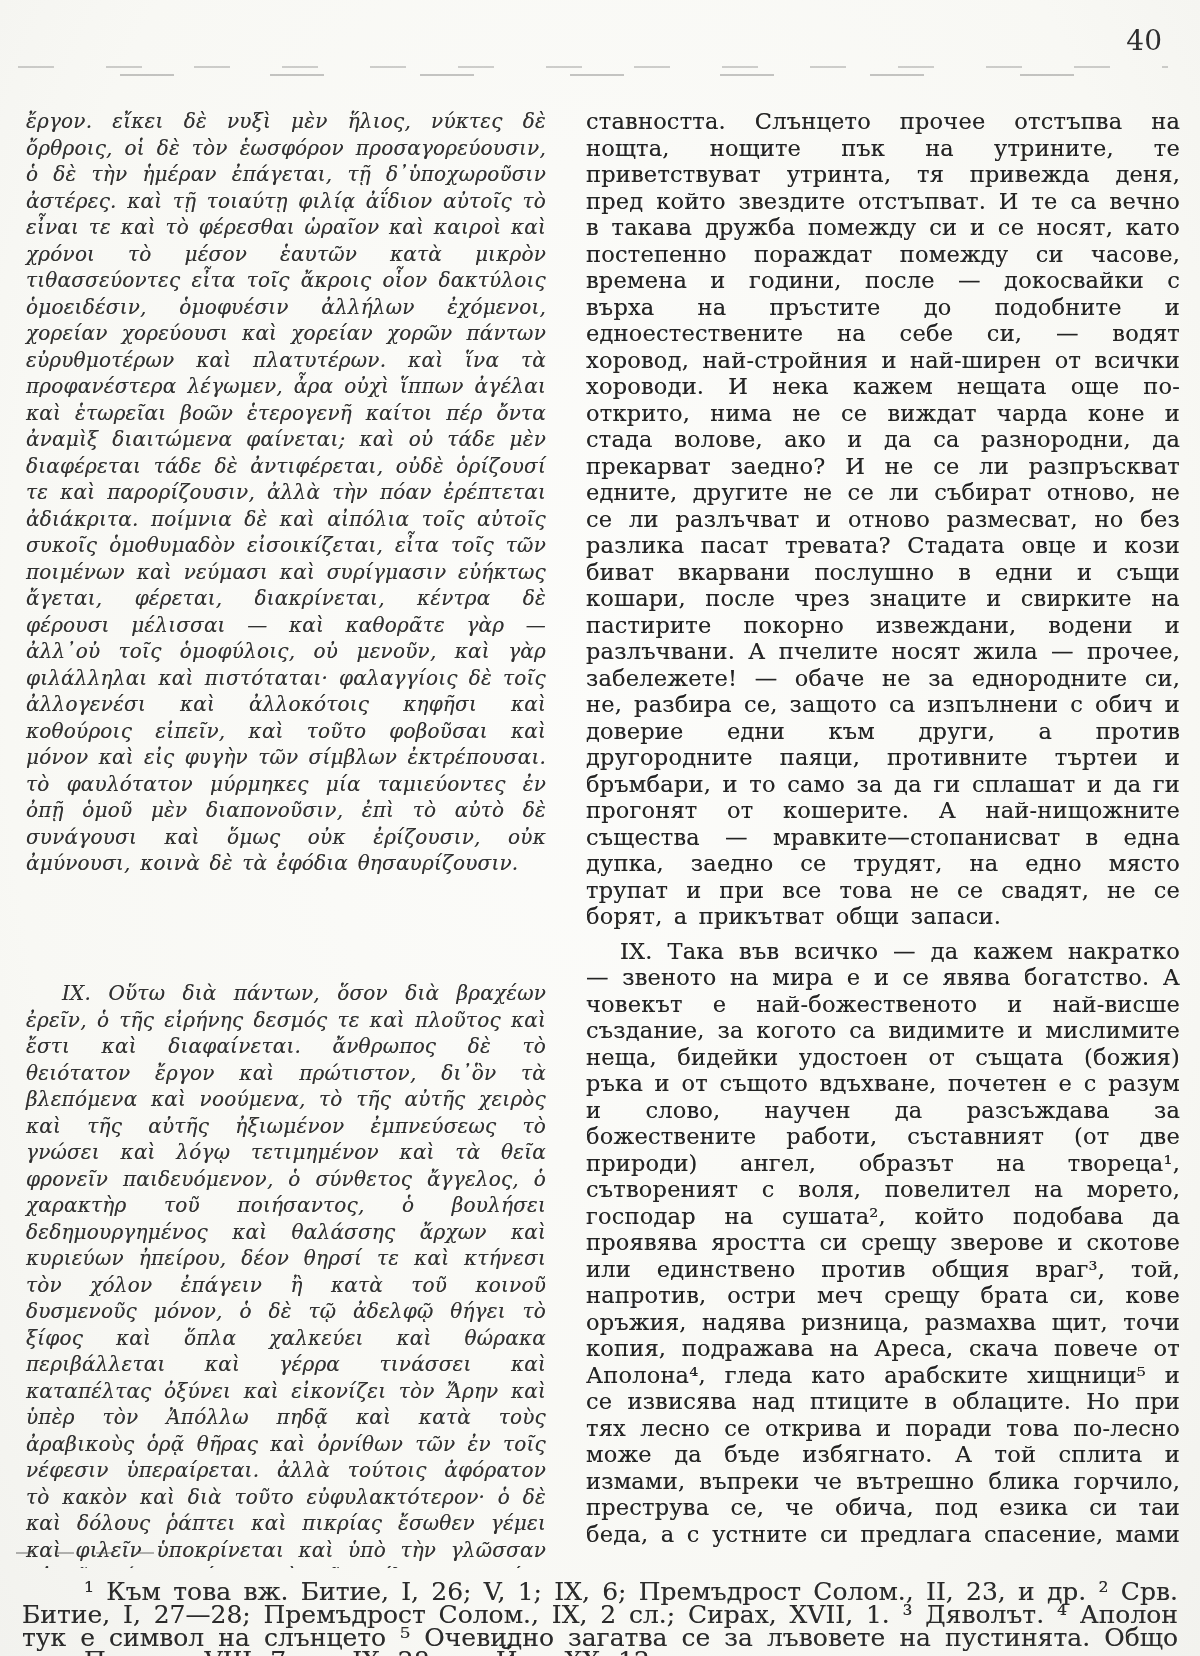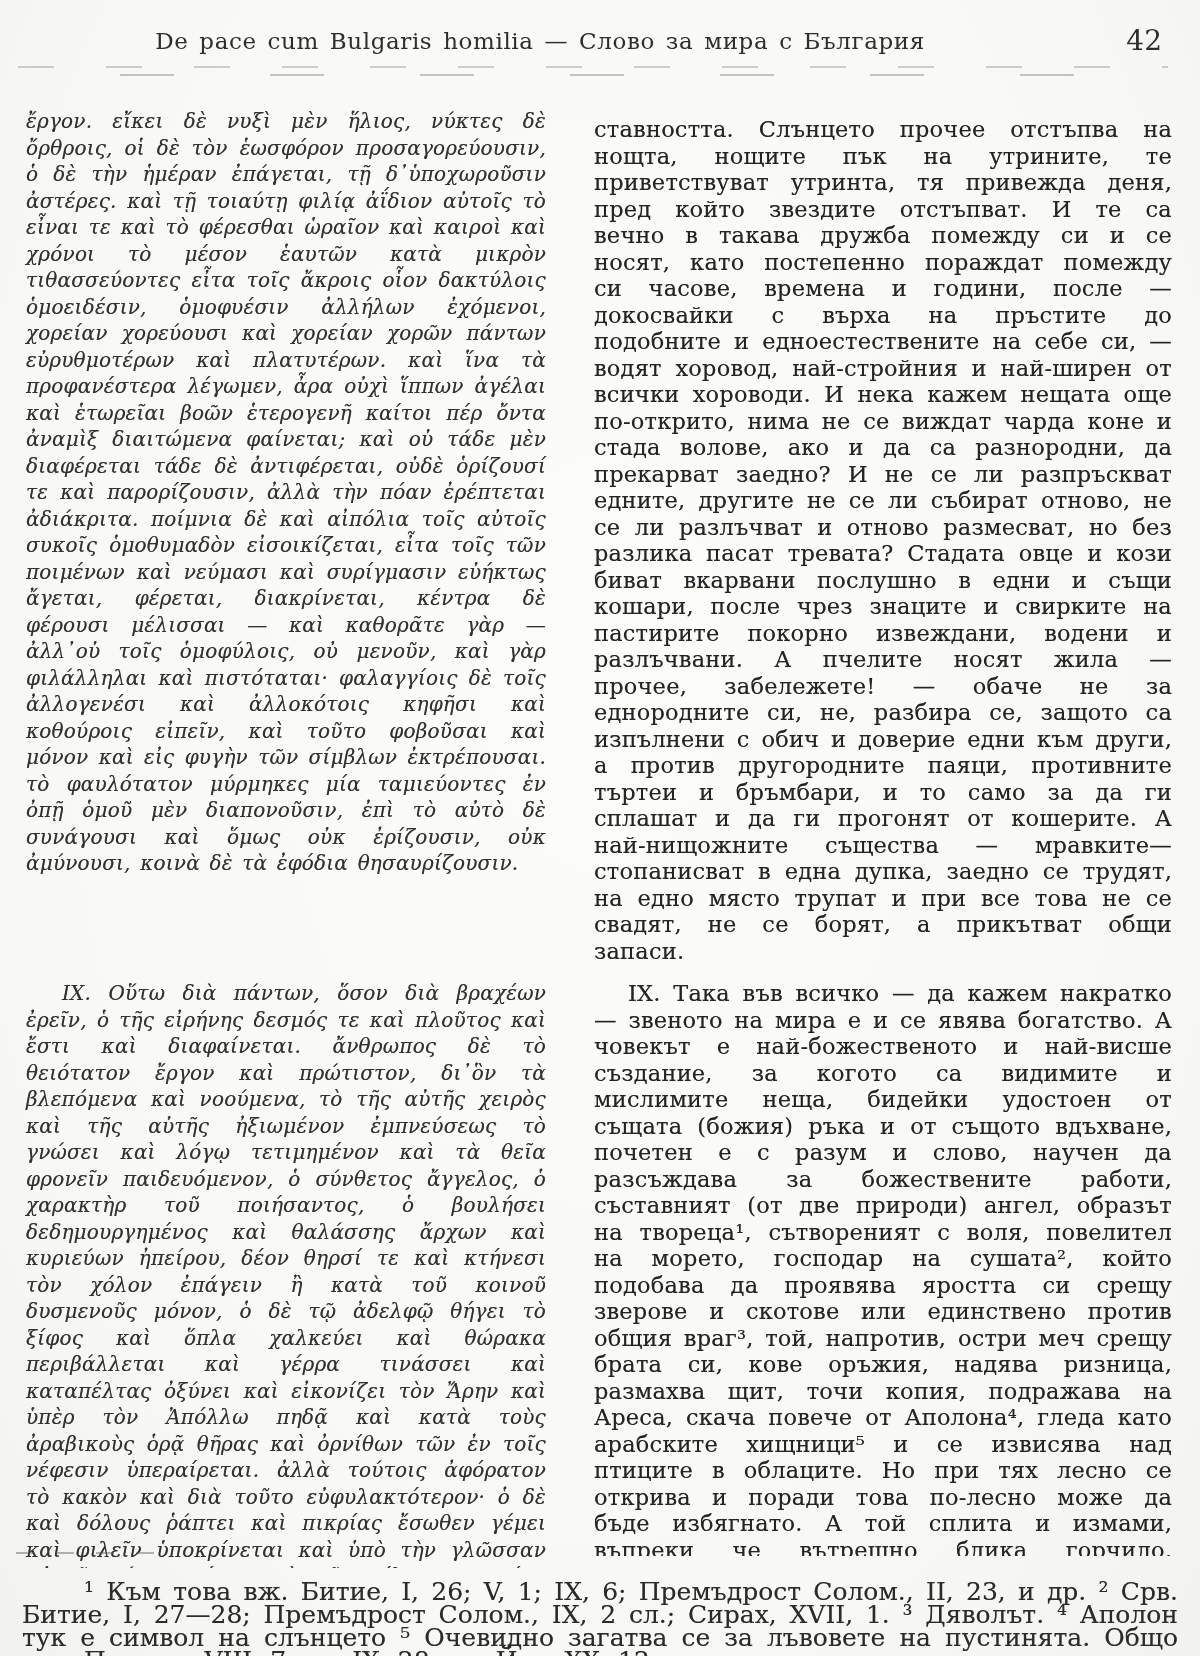--- a/index.html
+++ b/index.html
@@ -83,21 +83,21 @@
     width: 610px;
     max-height: 1456px;
     overflow: hidden;
     font-size: 22.5px;
     line-height: 26.5px;
     word-spacing: 4px;
     letter-spacing: 0.2px;
     color: #242424;
     text-shadow: 0 0 0.4px rgba(30,30,30,0.5);
   }
-  .bulgarian-col p { margin: 16px; }
+  .bulgarian-col p { margin: 8px; }
   .bulgarian-col p.ix { text-indent: 34px; }
   .footnote-sep {
     position: absolute;
     top: 1552px;
     left: 16px;
     width: 160px;
     height: 2px;
     background: repeating-linear-gradient(90deg,
       rgba(90,90,90,0.45) 0 18px,
       rgba(90,90,90,0.0) 18px 40px);
@@ -115,23 +115,22 @@
     color: #2b2b2b;
     text-shadow: 0 0 0.4px rgba(40,40,40,0.45);
   }
   p { margin: 12px; }
 </style>
 </head>
 <body>
 
 <div class="page">
 
-  <div class="running-head">De pace cum Bulgaris homilia — Слово за мира с България</div>
 
-  <div class="page-number">42</div>
+  <div class="page-number">40</div>
 
   <div class="head-rule r1"></div>
   <div class="head-rule r2"></div>
 
   <div class="col greek greek-p1">
     <p>ἔργον. εἴκει δὲ νυξὶ μὲν ἥλιος, νύκτες δὲ ὄρθροις, οἱ δὲ τὸν ἑωσφόρον προσαγορεύουσιν, ὁ δὲ τὴν ἡμέραν ἐπάγεται, τῇ δ᾽ὑποχωροῦσιν ἀστέρες. καὶ τῇ τοιαύτῃ φιλίᾳ ἀΐδιον αὐτοῖς τὸ εἶναι τε καὶ τὸ φέρεσθαι ὡραῖον καὶ καιροὶ καὶ χρόνοι τὸ μέσον ἑαυτῶν κατὰ μικρὸν τιθασσεύοντες εἶτα τοῖς ἄκροις οἷον δακτύλοις ὁμοειδέσιν, ὁμοφυέσιν ἀλλήλων ἐχόμενοι, χορείαν χορεύουσι καὶ χορείαν χορῶν πάντων εὐρυθμοτέρων καὶ πλατυτέρων. καὶ ἵνα τὰ προφανέστερα λέγωμεν, ἆρα οὐχὶ ἵππων ἀγέλαι καὶ ἑτωρεῖαι βοῶν ἑτερογενῆ καίτοι πέρ ὄντα ἀναμὶξ διαιτώμενα φαίνεται; καὶ οὐ τάδε μὲν διαφέρεται τάδε δὲ ἀντιφέρεται, οὐδὲ ὁρίζουσί τε καὶ παρορίζουσιν, ἀλλὰ τὴν πόαν ἐρέπτεται ἀδιάκριτα. ποίμνια δὲ καὶ αἰπόλια τοῖς αὐτοῖς συκοῖς ὁμοθυμαδὸν εἰσοικίζεται, εἶτα τοῖς τῶν ποιμένων καὶ νεύμασι καὶ συρίγμασιν εὐήκτως ἄγεται, φέρεται, διακρίνεται, κέντρα δὲ φέρουσι μέλισσαι — καὶ καθορᾶτε γὰρ — ἀλλ᾽οὐ τοῖς ὁμοφύλοις, οὐ μενοῦν, καὶ γὰρ φιλάλληλαι καὶ πιστόταται· φαλαγγίοις δὲ τοῖς ἀλλογενέσι καὶ ἀλλοκότοις κηφῆσι καὶ κοθούροις εἰπεῖν, καὶ τοῦτο φοβοῦσαι καὶ μόνον καὶ εἰς φυγὴν τῶν σίμβλων ἐκτρέπουσαι. τὸ φαυλότατον μύρμηκες μία ταμιεύοντες ἐν ὀπῇ ὁμοῦ μὲν διαπονοῦσιν, ἐπὶ τὸ αὐτὸ δὲ συνάγουσι καὶ ὅμως οὐκ ἐρίζουσιν, οὐκ ἀμύνουσι, κοινὰ δὲ τὰ ἐφόδια θησαυρίζουσιν.</p>
   </div>
 
   <div class="col greek greek-ix">
     <p>IX. Οὕτω διὰ πάντων, ὅσον διὰ βραχέων ἐρεῖν, ὁ τῆς εἰρήνης δεσμός τε καὶ πλοῦτος καὶ ἔστι καὶ διαφαίνεται. ἄνθρωπος δὲ τὸ θειότατον ἔργον καὶ πρώτιστον, δι᾽ὃν τὰ βλεπόμενα καὶ νοούμενα, τὸ τῆς αὐτῆς χειρὸς καὶ τῆς αὐτῆς ἠξιωμένον ἐμπνεύσεως τὸ γνώσει καὶ λόγῳ τετιμημένον καὶ τὰ θεῖα φρονεῖν παιδευόμενον, ὁ σύνθετος ἄγγελος, ὁ χαρακτὴρ τοῦ ποιήσαντος, ὁ βουλήσει δεδημουργημένος καὶ θαλάσσης ἄρχων καὶ κυριεύων ἠπείρου, δέον θηρσί τε καὶ κτήνεσι τὸν χόλον ἐπάγειν ἢ κατὰ τοῦ κοινοῦ δυσμενοῦς μόνον, ὁ δὲ τῷ ἀδελφῷ θήγει τὸ ξίφος καὶ ὅπλα χαλκεύει καὶ θώρακα περιβάλλεται καὶ γέρρα τινάσσει καὶ καταπέλτας ὀξύνει καὶ εἰκονίζει τὸν Ἄρην καὶ ὑπὲρ τὸν Ἀπόλλω πηδᾷ καὶ κατὰ τοὺς ἀραβικοὺς ὁρᾷ θῆρας καὶ ὀρνίθων τῶν ἐν τοῖς νέφεσιν ὑπεραίρεται. ἀλλὰ τούτοις ἀφόρατον τὸ κακὸν καὶ διὰ τοῦτο εὐφυλακτότερον· ὁ δὲ καὶ δόλους ῥάπτει καὶ πικρίας ἔσωθεν γέμει καὶ φιλεῖν ὑποκρίνεται καὶ ὑπὸ τὴν γλῶσσαν αὐτοῦ κρύπτει πόνον καὶ τοῖς χείλεσι σωτηρίαν προβάλλεται, ὑποφενακίζει καὶ τοῖς νεύμασι καὶ</p>

